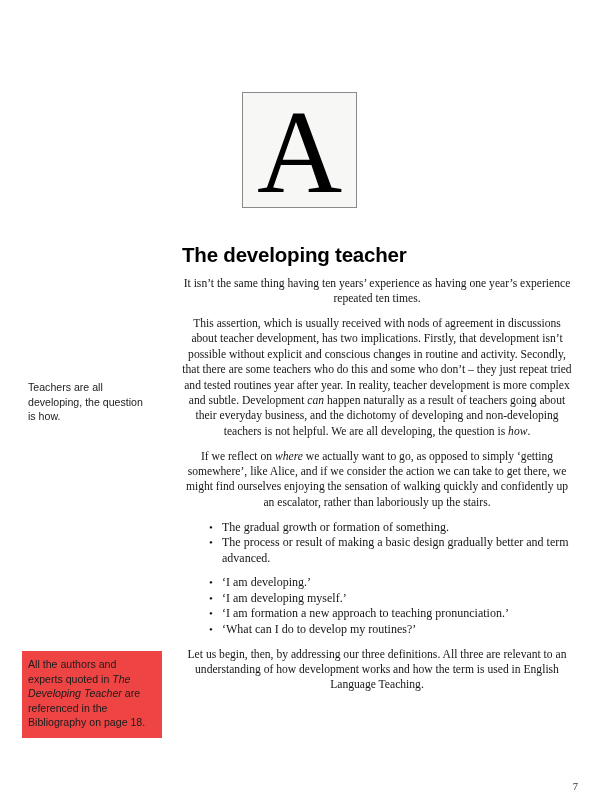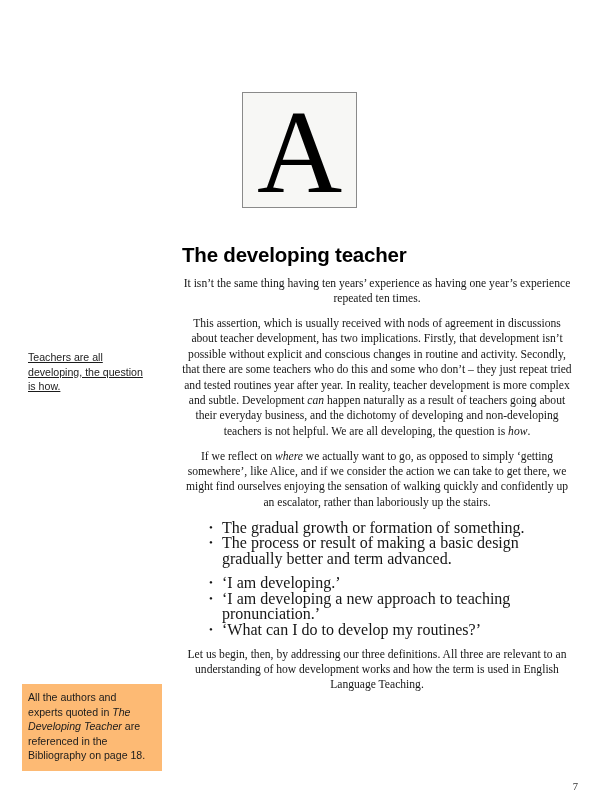--- a/index.html
+++ b/index.html
@@ -61,21 +61,21 @@
     margin: 0 0 9.5px 0;
     text-align: center;
     hyphens: none;
   }
   ul.bullets {
     margin: 0 0 9.5px 0;
     padding-left: 40px;
     list-style: none;
   }
   ul.bullets li {
-    font-size: 16px;
+    font-size: 12px;
     line-height: 15.4px;
     position: relative;
     margin: 0;
     padding-left: 0;
   }
   ul.bullets li::before {
     content: "\2022";
     position: absolute;
     left: -13px;
     top: 0;
@@ -87,29 +87,28 @@
   .marginnote {
     position: absolute;
     font-family: "Liberation Sans", sans-serif;
     font-size: 10.6px;
     line-height: 14.6px;
     color: #1b1b1b;
     width: 118px;
   }
   #margin-note-1 {
     left: 28px;
-    top: 350px;
-    text-decoration: underline;
+    top: 380px;
   }
   #margin-note-2 {
     left: 22px;
-    top: 684px;
+    top: 651px;
     width: 126px;
     padding: 6px 8px 8px 6px;
-    background: #fdba74;
+    background: #ef4444;
   }
   #margin-note-2 em { font-style: italic; }
 
   
   .folio {
     position: absolute;
     right: 22px;
     bottom: 14px;
     font-family: "Liberation Serif", serif;
     font-size: 10.5px;
@@ -142,21 +141,22 @@
     <p class="body"><span>If we reflect on </span><em>where</em><span> we actually want to go, as opposed to simply ‘getting somewhere’, like Alice, and if we consider the action we can take to get there, we might find ourselves enjoying the sensation of walking quickly and confidently up an escalator, rather than laboriously up the stairs.</span></p>
 
     <ul class="bullets">
         <li>The gradual growth or formation of something.</li>
         <li>The process or result of making a basic design gradually better and term advanced.</li>
       </ul>
 
 
     <ul class="bullets">
         <li>‘I am developing.’</li>
-        <li>‘I am developing a new approach to teaching pronunciation.’</li>
+        <li>‘I am developing myself.’</li>
+        <li>‘I am formation a new approach to teaching pronunciation.’</li>
         <li>‘What can I do to develop my routines?’</li>
       </ul>
 
     <p class="body">Let us begin, then, by addressing our three definitions. All three are relevant to an understanding of how development works and how the term is used in English Language Teaching.</p>
 
   </div>
 
   <div class="folio">7</div>
 
 </div>

